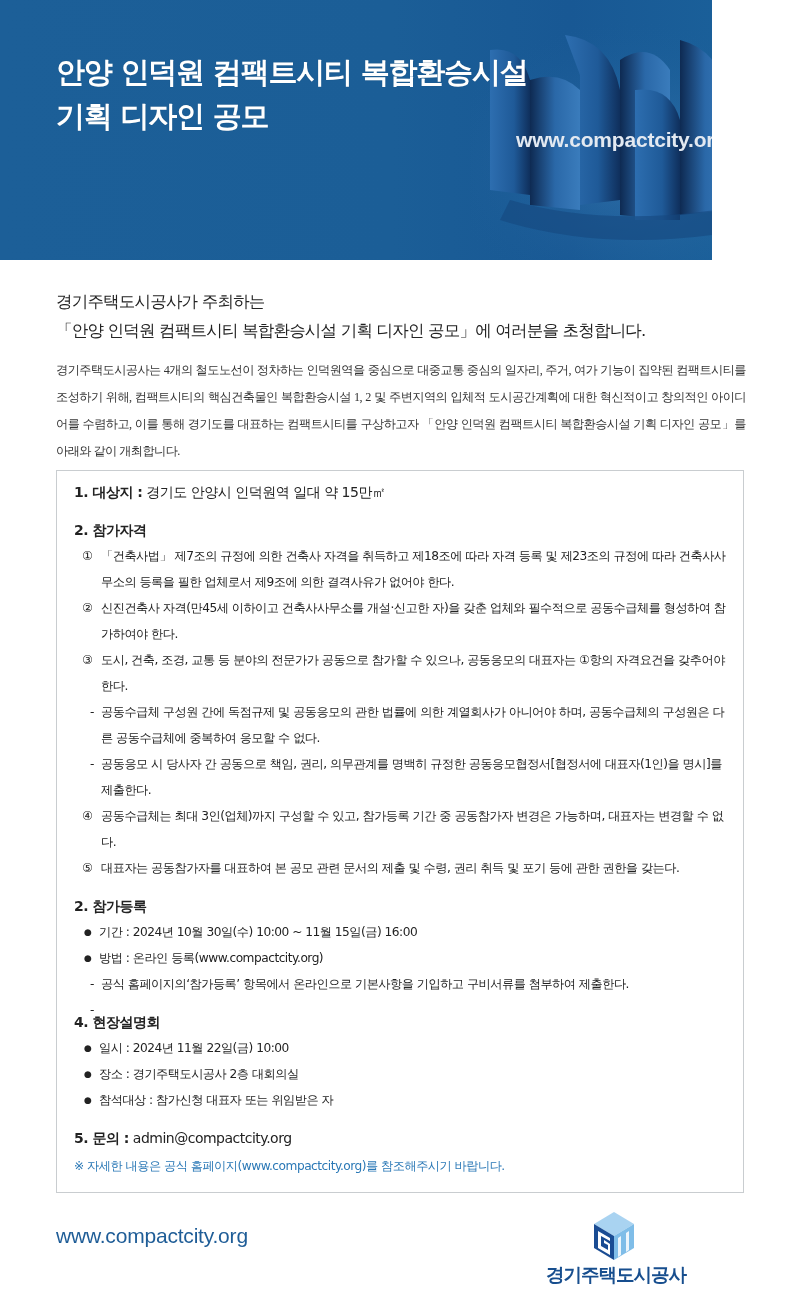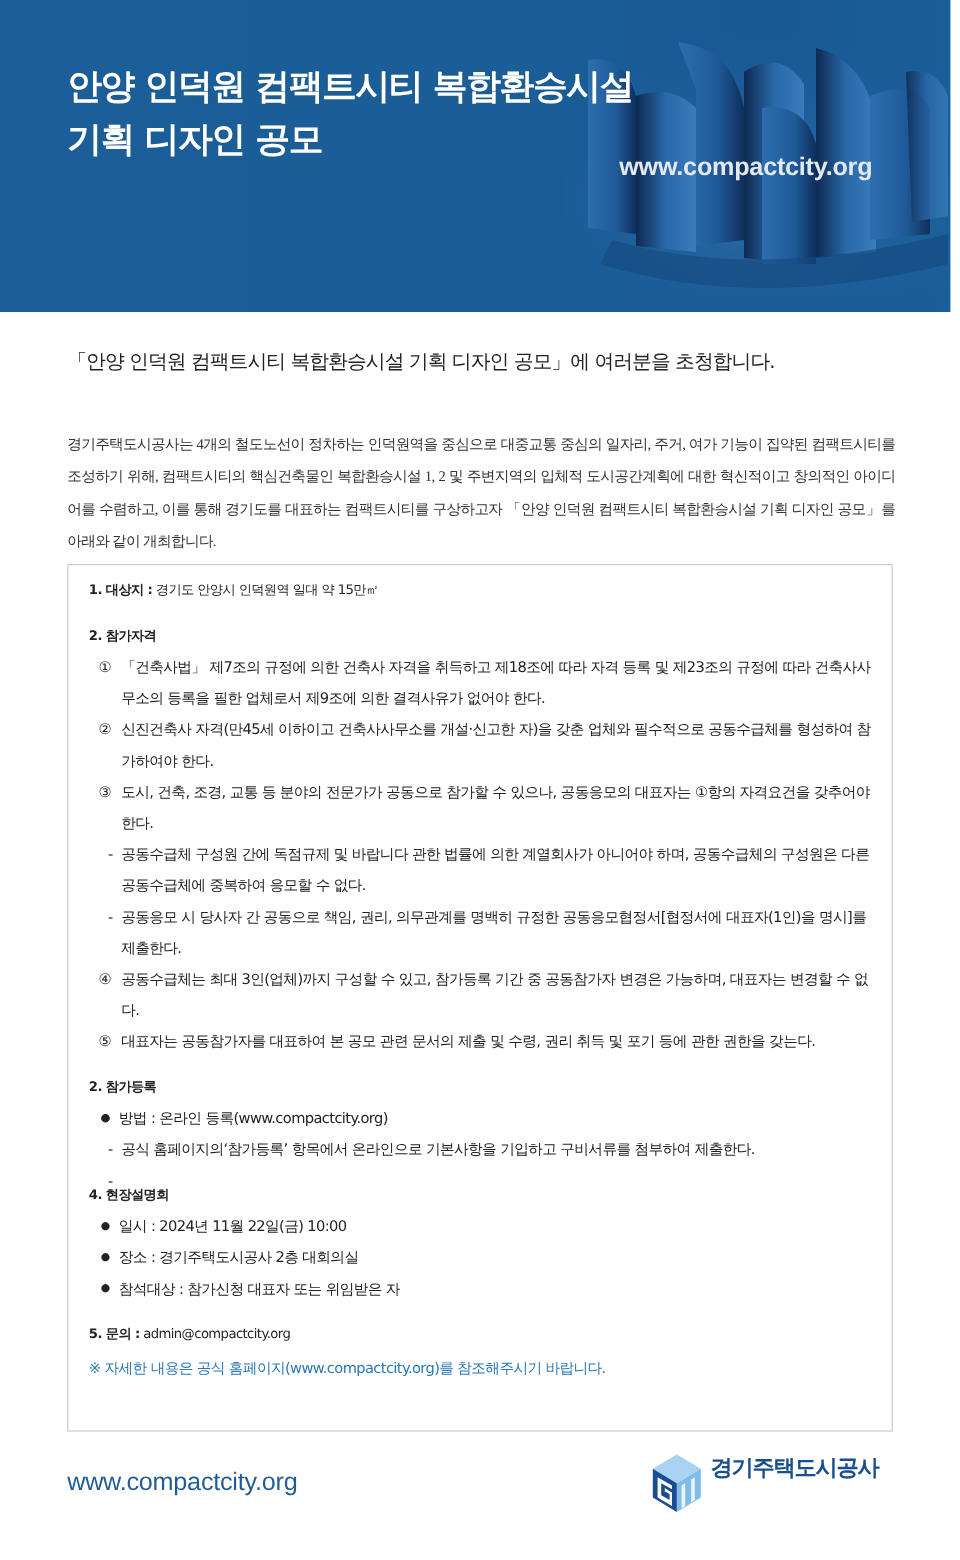--- a/index.html
+++ b/index.html
@@ -1,21 +1,21 @@
 <!DOCTYPE html>
 <html><head>
   <meta charset="utf-8">
   <style>
     * { margin: 0; padding: 0; box-sizing: border-box; }
     html, body { width: 800px; height: 1300px; background: #ffffff; overflow: hidden; }
     body { font-family: "DejaVu Sans", "Liberation Sans", sans-serif; color: #222; position: relative; }
 
     
     .banner {
-      position: absolute; left: 0; top: 0; width: 792px; height: 260px;
+      position: absolute; left: 0; top: 0; width: 712px; height: 260px;
       background: linear-gradient(90deg, #1c5f98 0%, #1b5e97 55%, #185894 80%, #1a5f99 100%);
       overflow: hidden;
     }
     .banner-art { position: absolute; left: 470px; top: 20px; width: 330px; height: 240px; }
     .banner-title {
       position: absolute; left: 56px; top: 50px; color: #ffffff;
       font-size: 29px; font-weight: bold; line-height: 44px; letter-spacing: -1.2px;
       text-shadow: 0 0 1px rgba(0,0,0,0.2);
     }
     .banner-url {
@@ -39,40 +39,40 @@
       text-align: justify;
       font-family: Liberation Serif, serif;
     }
 
     
     .box {
       position: absolute; left: 56px; top: 470px; width: 688px; height: 723px;
       border: 1px solid #c9cdd0;
     }
     .box-inner { position: absolute; left: 17px; top: 8px; width: 660px; font-size: 12.2px; color: #222; letter-spacing: -0.5px; }
-    .sec-title { font-weight: bold; font-size: 11px; line-height: 26px; }
+    .sec-title { font-weight: bold; font-size: 14px; line-height: 26px; }
     .sec-title .lbl { font-weight: normal; }
     .gap { height: 12px; }
     .item { position: relative; line-height: 26px; }
     .item.num { padding-left: 27px; }
     .item.num .mark { position: absolute; left: 8px; top: 0; }
     .item.dash { padding-left: 27px; }
     .item.dash .mark { position: absolute; left: 16px; top: 0; }
     .item.bullet { padding-left: 25px; }
     .item.bullet .mark { position: absolute; left: 10px; top: 0; font-size: 9px; }
     .item.sub { padding-left: 27px; }
     .item.sub .mark { position: absolute; left: 16px; top: 0; }
     .note { color: #2a78b6; line-height: 26px; margin-top: 2px; }
 
     
     .footer-url {
       position: absolute; left: 56px; top: 1224px; color: #1f5d97;
       font-family: "Liberation Sans", sans-serif; font-size: 21px; letter-spacing: -0.2px;
     }
-    .logo { position: absolute; left: 540px; top: 1210px; display: flex; align-items: flex-start; }
+    .logo { position: absolute; left: 540px; top: 1210px; display: flex; align-items: center; flex-direction: column; }
     .logo-mark { width: 46px; height: 52px; }
     .logo-text { margin-left: 6px; color: #174e8e; font-weight: bold; font-size: 18.5px; letter-spacing: -1px; }
   </style>
 </head>
 <body>
 
 <div class="banner">
   <svg class="banner-art" viewBox="0 0 330 240">
     <defs>
       <linearGradient id="pg1" x1="0" x2="1" y1="0" y2="0">
@@ -102,43 +102,44 @@
     <path d="M40 180 Q160 215 320 175 L320 200 Q160 240 30 200 Z" fill="#15487f" opacity="0.6"></path>
   </svg>
   <div class="banner-title">
     <div>안양 인덕원 컴팩트시티 복합환승시설</div>
     <div>기획 디자인 공모</div>
   </div>
   <div class="banner-url">www.compactcity.org</div>
 </div>
 
 <div class="intro-head">
+  <div>경기주택도시공사가 주최하는</div>
   <div>「안양 인덕원 컴팩트시티 복합환승시설 기획 디자인 공모」에 여러분을 초청합니다.</div>
 </div>
 <p class="intro-body">경기주택도시공사는 4개의 철도노선이 정차하는 인덕원역을 중심으로 대중교통 중심의 일자리, 주거, 여가 기능이 집약된 컴팩트시티를 조성하기 위해, 컴팩트시티의 핵심건축물인 복합환승시설 1, 2 및 주변지역의 입체적 도시공간계획에 대한 혁신적이고 창의적인 아이디어를 수렴하고, 이를 통해 경기도를 대표하는 컴팩트시티를 구상하고자 「안양 인덕원 컴팩트시티 복합환승시설 기획 디자인 공모」를 아래와 같이 개최합니다.</p>
 
 <div class="box">
   <div class="box-inner">
     <div class="sec-title">
       <span>1. 대상지 :</span><span class="lbl"> 경기도 안양시 인덕원역 일대 약 15만㎡</span>
     </div>
     <div class="gap"></div>
 
     <div class="sec-title">2. 참가자격</div>
     <div class="item num"><span class="mark">①</span><span>「건축사법」 제7조의 규정에 의한 건축사 자격을 취득하고 제18조에 따라 자격 등록 및 제23조의 규정에 따라 건축사사무소의 등록을 필한 업체로서 제9조에 의한 결격사유가 없어야 한다.</span></div>
     <div class="item num"><span class="mark">②</span><span>신진건축사 자격(만45세 이하이고 건축사사무소를 개설·신고한 자)을 갖춘 업체와 필수적으로 공동수급체를 형성하여 참가하여야 한다.</span></div>
     <div class="item num"><span class="mark">③</span><span>도시, 건축, 조경, 교통 등 분야의 전문가가 공동으로 참가할 수 있으나, 공동응모의 대표자는 ①항의 자격요건을 갖추어야 한다.</span></div>
-    <div class="item dash"><span class="mark">-</span><span>공동수급체 구성원 간에 독점규제 및 바랍니다 관한 법률에 의한 계열회사가 아니어야 하며, 공동수급체의 구성원은 다른 공동수급체에 중복하여 응모할 수 없다.</span></div>
+    <div class="item dash"><span class="mark">-</span><span>공동수급체 구성원 간에 독점규제 및 공동응모의 관한 법률에 의한 계열회사가 아니어야 하며, 공동수급체의 구성원은 다른 공동수급체에 중복하여 응모할 수 없다.</span></div>
     <div class="item dash"><span class="mark">-</span><span>공동응모 시 당사자 간 공동으로 책임, 권리, 의무관계를 명백히 규정한 공동응모협정서[협정서에 대표자(1인)을 명시]를 제출한다.</span></div>
     <div class="item num"><span class="mark">④</span><span>공동수급체는 최대 3인(업체)까지 구성할 수 있고, 참가등록 기간 중 공동참가자 변경은 가능하며, 대표자는 변경할 수 없다.</span></div>
     <div class="item num"><span class="mark">⑤</span><span>대표자는 공동참가자를 대표하여 본 공모 관련 문서의 제출 및 수령, 권리 취득 및 포기 등에 관한 권한을 갖는다.</span></div>
     <div class="gap"></div>
 
     <div class="sec-title">2. 참가등록</div>
-    <div class="item bullet"><span class="mark">●</span></div>
+    <div class="item bullet"><span class="mark">●</span><span>기간 : 2024년 10월 30일(수) 10:00 ~ 11월 15일(금) 16:00</span></div>
     <div class="item bullet"><span class="mark">●</span><span>방법 : 온라인 등록(www.compactcity.org)</span></div>
     <div class="item sub"><span class="mark">-</span><span>공식 홈페이지의‘참가등록’ 항목에서 온라인으로 기본사항을 기입하고 구비서류를 첨부하여 제출한다.</span></div>
     <div class="item sub"><span class="mark">-</span></div>
     <div class="gap"></div>
 
     <div class="sec-title">4. 현장설명회</div>
     <div class="item bullet"><span class="mark">●</span><span>일시 : 2024년 11월 22일(금) 10:00</span></div>
     <div class="item bullet"><span class="mark">●</span><span>장소 : 경기주택도시공사 2층 대회의실</span></div>
     <div class="item bullet"><span class="mark">●</span><span>참석대상 : 참가신청 대표자 또는 위임받은 자</span></div>
     <div class="gap"></div>

